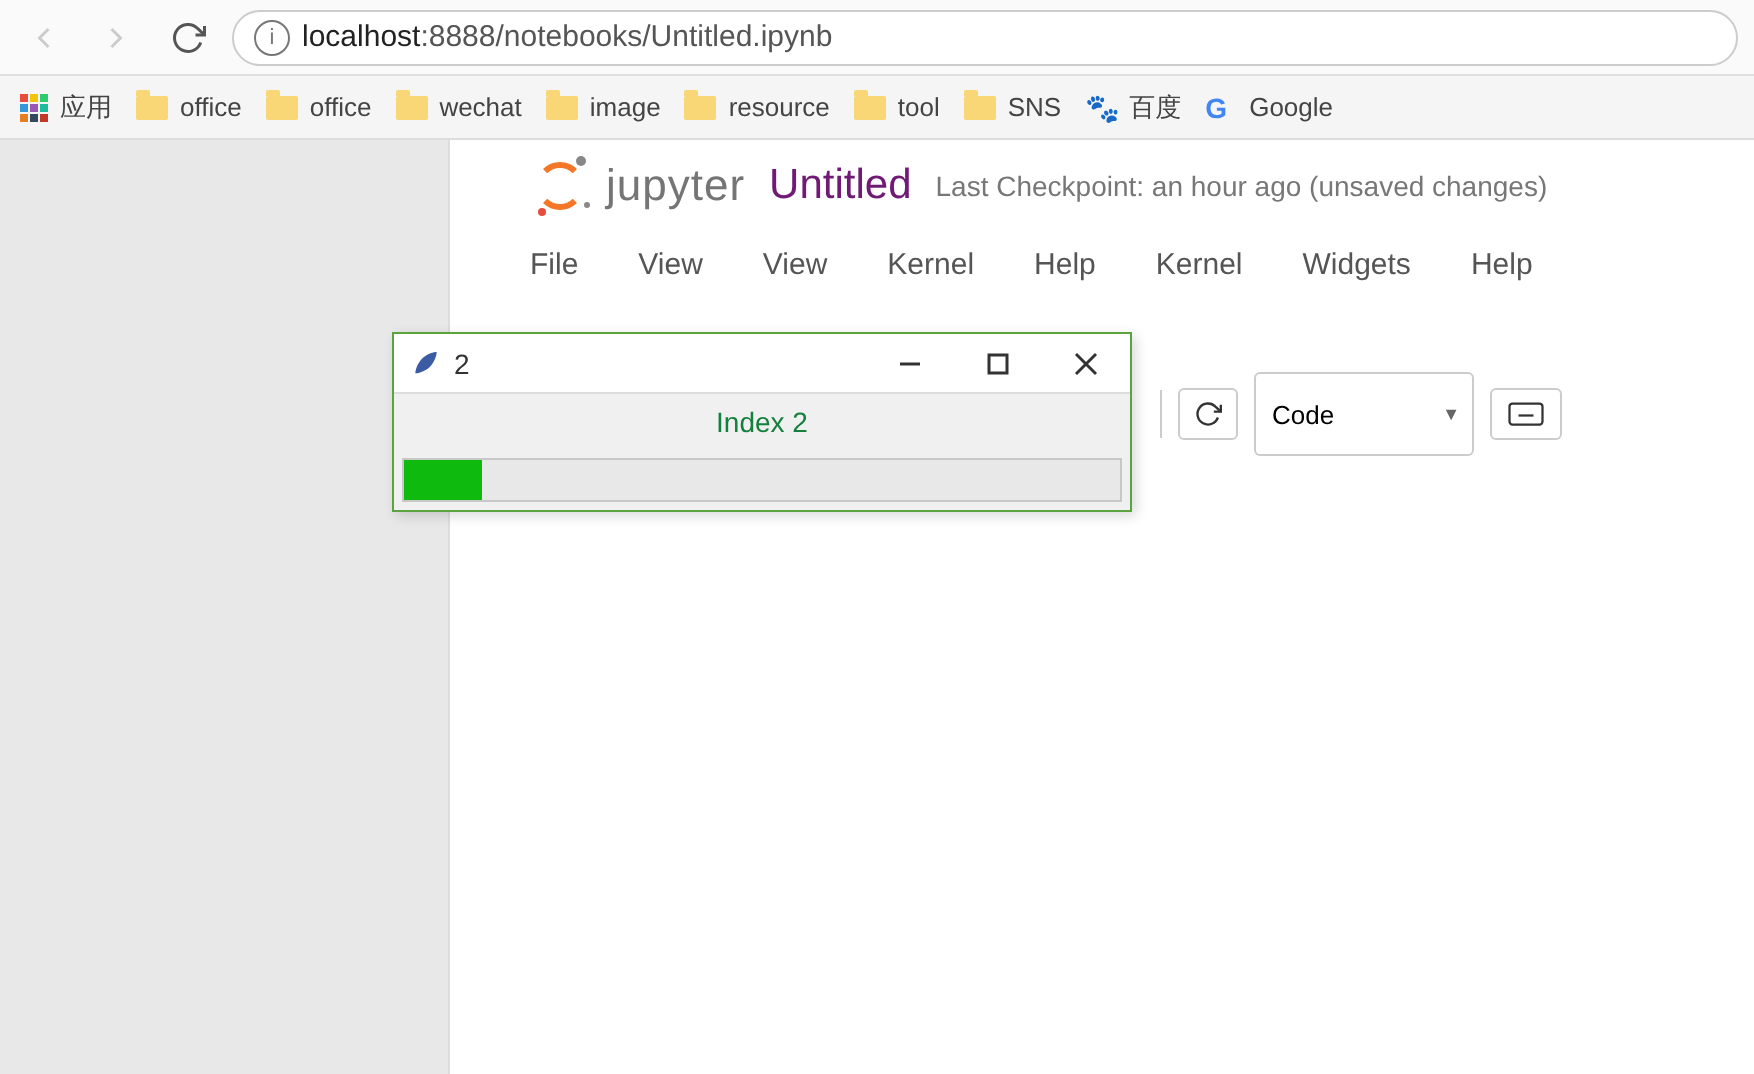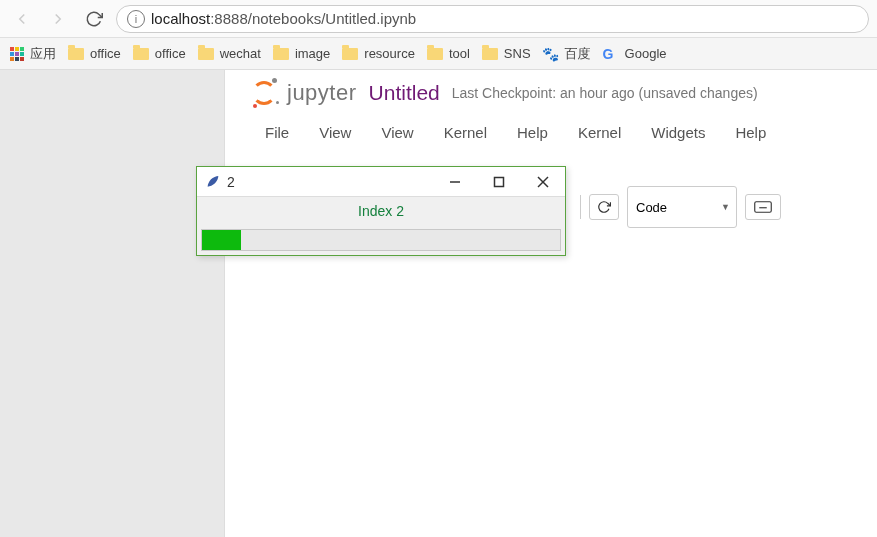--- a/index.html
+++ b/index.html
@@ -32,21 +32,21 @@
     .folder-icon::before { content: ""; position: absolute; top: -3px; left: 0; width: 7px; height: 3px; background: #f9d777; border-radius: 1px 1px 0 0; }
     .baidu-icon { width: 16px; height: 16px; color: #2f6fd0; font-size: 14px; }
     .google-g { width: 16px; height: 16px; font-weight: bold; font-size: 14px; }
 
     
     .content { display: flex; height: calc(100% - 70px); }
     .left-gutter { width: 225px; background: #e8e8e8; border-right: 1px solid #ddd; }
     .nb-area { flex: 1; background: #fff; position: relative; }
 
     
-    .jp-header { padding: 8px 0 0 24px; display: flex; align-items: center; gap: 12px; }
+    .jp-header { padding: 8px 0 0 40px; display: flex; align-items: center; gap: 12px; }
     .jp-logo { display: flex; align-items: center; gap: 8px; }
     .jp-mark { width: 30px; height: 30px; position: relative; }
     .jp-mark .arc { position: absolute; inset: 3px; border: 3px solid #f37726; border-radius: 50%; border-left-color: transparent; border-right-color: transparent; transform: rotate(0deg); }
     .jp-mark .dot1,.jp-mark .dot2,.jp-mark .dot3{position:absolute;border-radius:50%;}
     .jp-mark .dot1{width:5px;height:5px;background:#888;top:0;right:2px;}
     .jp-mark .dot2{width:4px;height:4px;background:#e74c3c;bottom:0;left:4px;}
     .jp-mark .dot3{width:3px;height:3px;background:#888;bottom:4px;right:0;}
     .jp-name { font-size: 22px; color: #757575; letter-spacing: 0.5px; }
     .nb-title { font-size: 21px; color: #701a75; }
     .checkpoint { font-size: 14px; color: #777; }

